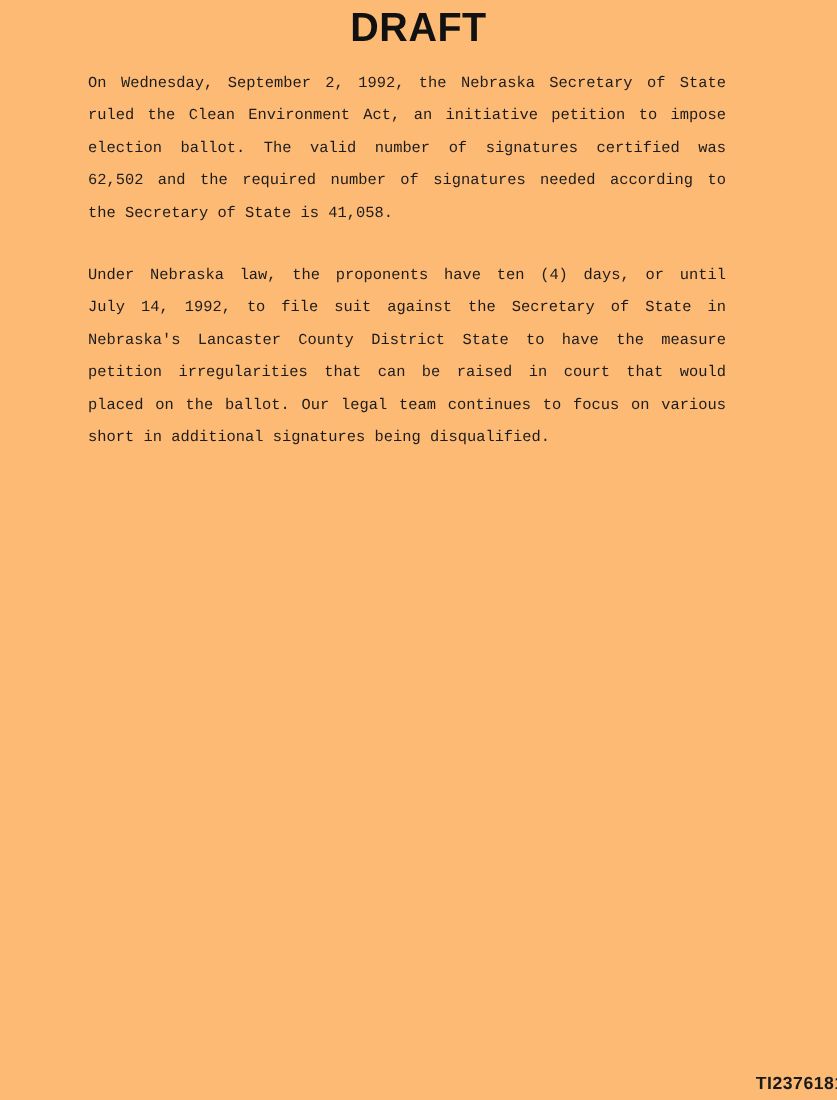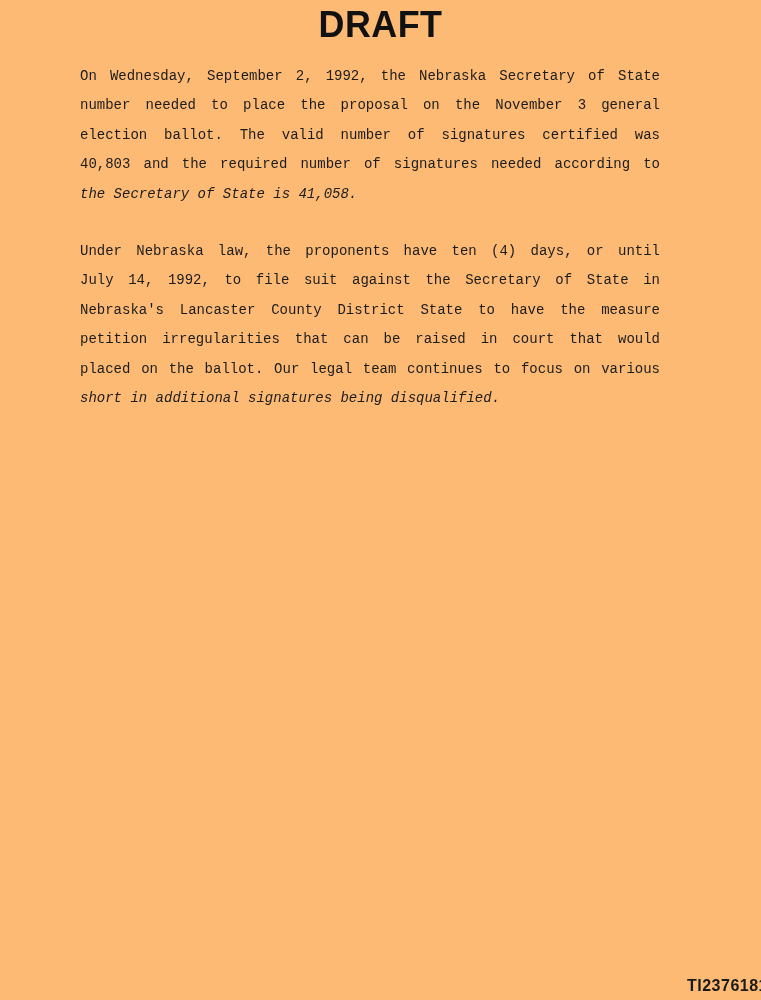--- a/index.html
+++ b/index.html
@@ -43,21 +43,20 @@
     line-height: 29.4px;
     height: 29.4px;
     white-space: normal;
     text-align: justify;
     text-align-last: justify;
     color: #1c1c1c;
   }
   .line.last {
     text-align: right;
     text-align-last: left;
-    font-style: italic;
   }
   .footer-id {
     position: absolute;
     top: 977px;
     right: -7px;
     font-family: "Liberation Sans", "DejaVu Sans", sans-serif;
     font-weight: 700;
     font-size: 16px;
     letter-spacing: 0.5px;
     color: #1a1a1a;
@@ -67,23 +66,23 @@
 <body>
 
 <div class="page">
 
   <div class="doc-title">DRAFT</div>
 
   <div class="doc-body">
 
     <div class="paragraph">
       <div class="line">On Wednesday, September 2, 1992, the Nebraska Secretary of State</div>
-      <div class="line">number needed to place the proposal on the November 3 general</div>
+      <div class="line">ruled the Clean Environment Act, an initiative petition to impose</div>
       <div class="line">election ballot.  The valid number of signatures certified was</div>
-      <div class="line">40,803 and the required number of signatures needed according to</div>
+      <div class="line">62,502 and the required number of signatures needed according to</div>
       <div class="line last">the Secretary of State is 41,058.</div>
     </div>
 
     <div class="paragraph">
       <div class="line">Under Nebraska law, the proponents have ten (4) days, or until</div>
       <div class="line">July 14, 1992, to file suit against the Secretary of State in</div>
       <div class="line">Nebraska's Lancaster County District State to have the measure</div>
       <div class="line">petition irregularities that can be raised in court that would</div>
       <div class="line">placed on the ballot.  Our legal team continues to focus on various</div>
       <div class="line last">short in additional signatures being disqualified.</div>

